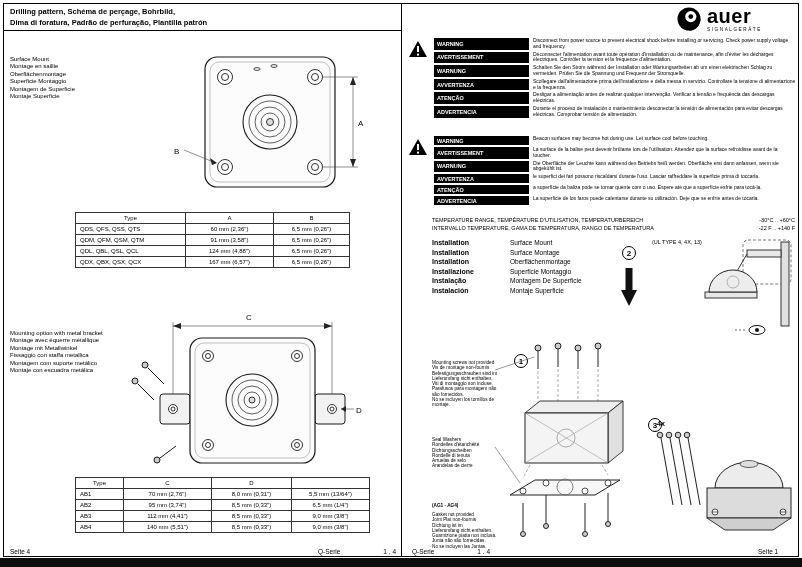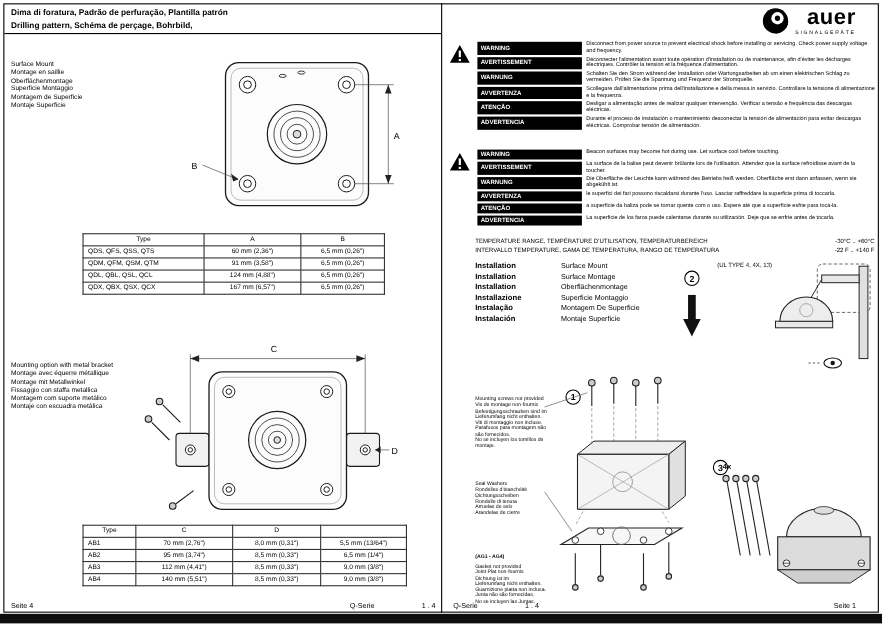--- a/index.html
+++ b/index.html
@@ -15,21 +15,21 @@
   .title { left:10px; top:7px; font-size:7.5px; font-weight:bold; line-height:10.5px; }
   .title-rule { left:4px; top:30px; width:397px; height:1px; background:#000; }
   .langs { font-size:6px; line-height:7.4px; white-space:pre-line; }
   .dtable { position:absolute; border-collapse:collapse; background:#fff; }
   .dtable th, .dtable td { border:1px solid #333; font-size:6px; font-weight:normal; padding:2px 4px; height:10px; text-align:center; white-space:nowrap; }
   .dtable td.tl { text-align:left; }
   .footer-txt { font-size:6.5px; }
   .footer-pair { display:flex; justify-content:space-between; }
 
   
-  .logo-box { left:692px; top:6px; width:104px; display:flex; align-items:flex-start;text-align:right; }
+  .logo-box { left:676px; top:6px; width:104px; display:flex; align-items:flex-start; }
   .logo-word { font-size:20px; font-weight:bold; letter-spacing:0.5px; line-height:20px; }
   .logo-sub { font-size:4.6px; letter-spacing:1.6px; margin-top:1px; }
   .warn-block { display:flex; }
   .warn-tri { width:26px; flex:0 0 26px; padding-top:2px; }
   .warn-rows { width:362px; }
   .warn-row { display:flex; margin-bottom:2px; }
   .warn-label { flex:0 0 95px; background:#000; color:#fff; font-size:5.5px; font-weight:bold; padding:1.5px 3px; min-height:8px; display:flex; align-items:center; }
   .warn-text { flex:1; font-size:5px; line-height:5.8px; padding-left:4px; }
   .temp-row { display:flex; justify-content:space-between; font-size:5.5px; line-height:8px; }
   .inst-row { display:flex; line-height:9.5px; }
@@ -41,22 +41,22 @@
   svg text { font-family:"Liberation Sans", sans-serif; }
 </style>
 </head>
 <body>
 
 <div class="sheet">
   <div class="frame"></div>
   <div class="divider"></div>
 
   <div class="abs title">
+    <div>Drilling pattern, Schéma de perçage, Bohrbild,</div>
     <div>Dima di foratura, Padrão de perfuração, Plantilla patrón</div>
-    <div>Drilling pattern, Schéma de perçage, Bohrbild,</div>
   </div>
   <div class="abs title-rule"></div>
 
   <div class="abs langs" style="left:10px; top:56px; width:150px;">Surface Mount
 Montage en saillie
 Oberflächenmontage
 Superficie Montaggio
 Montagem de Superficie
 Montaje Superficie</div>
 

